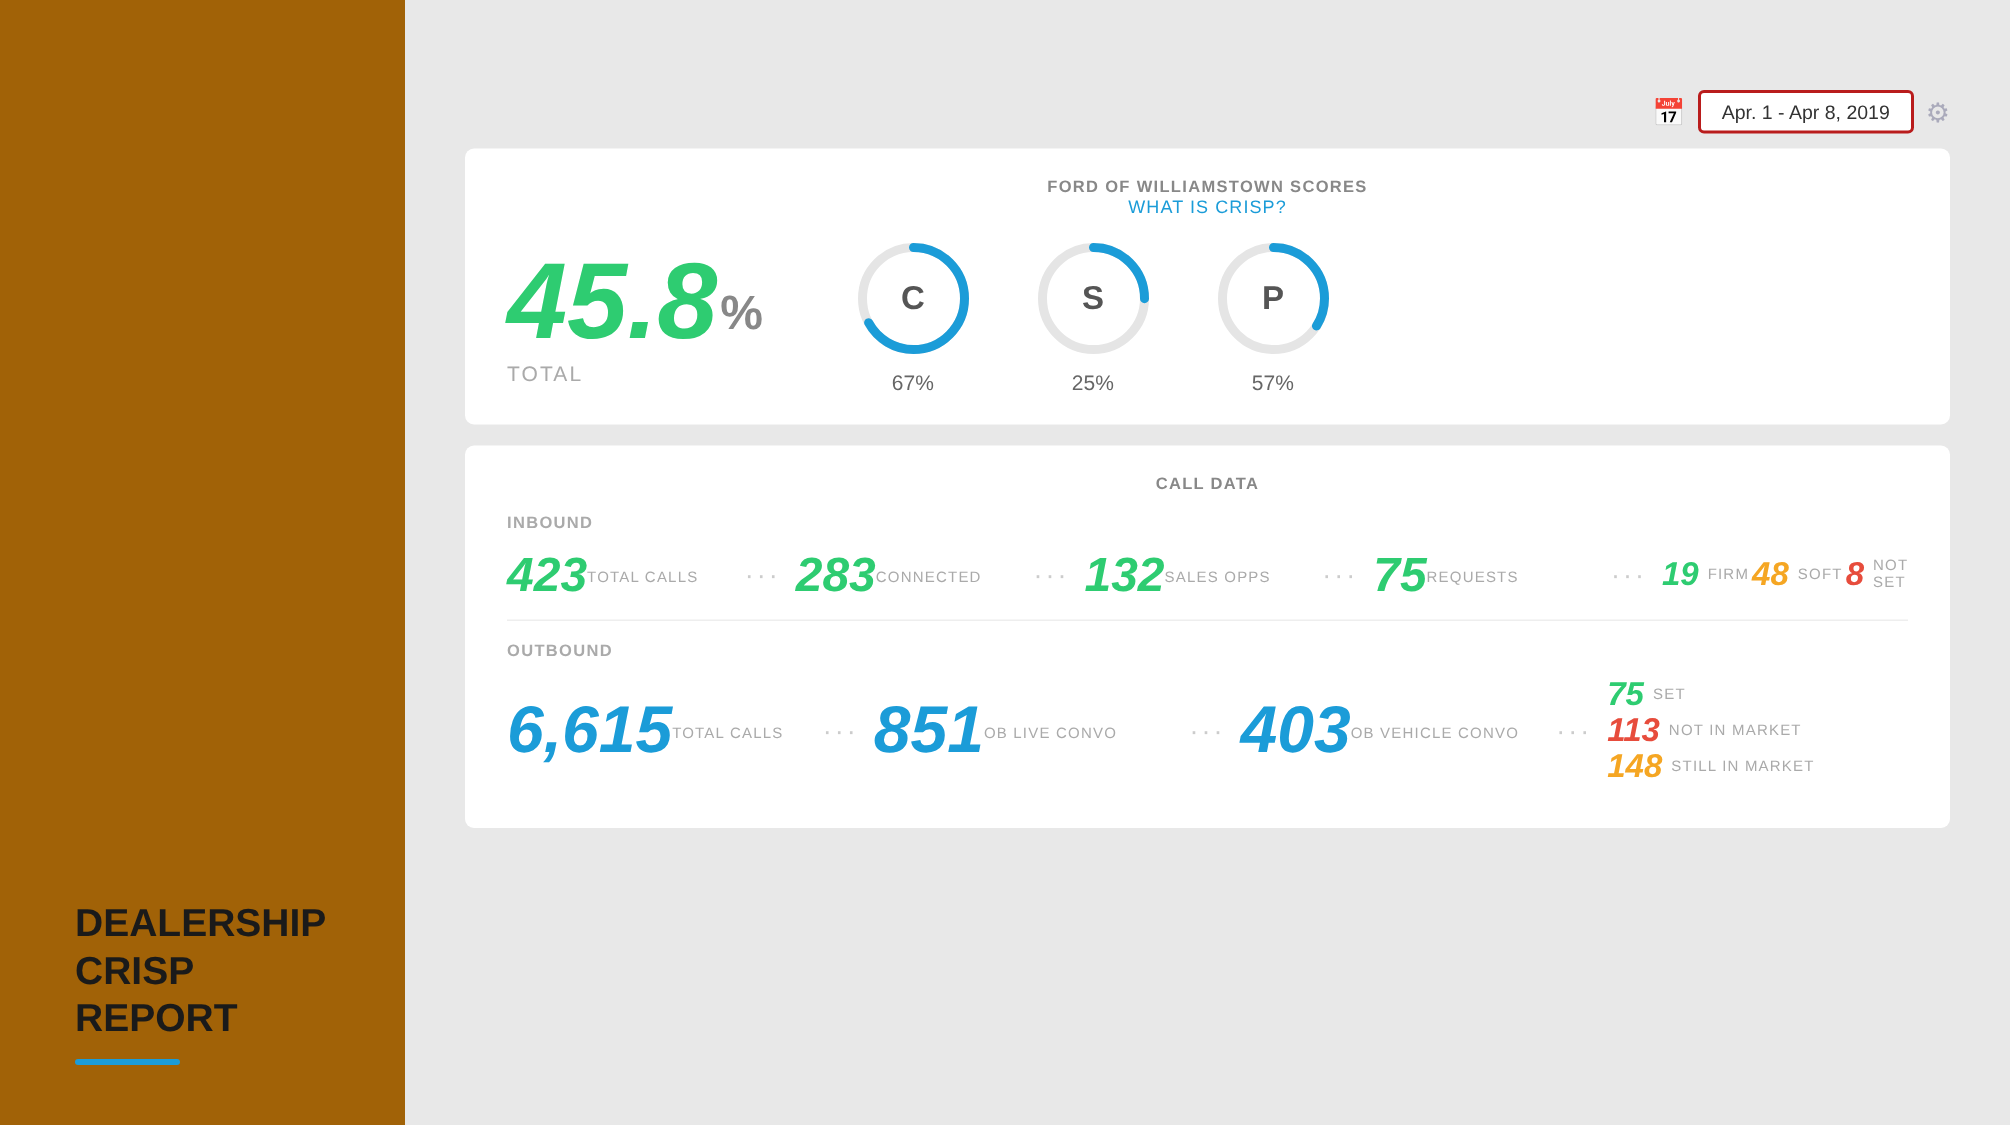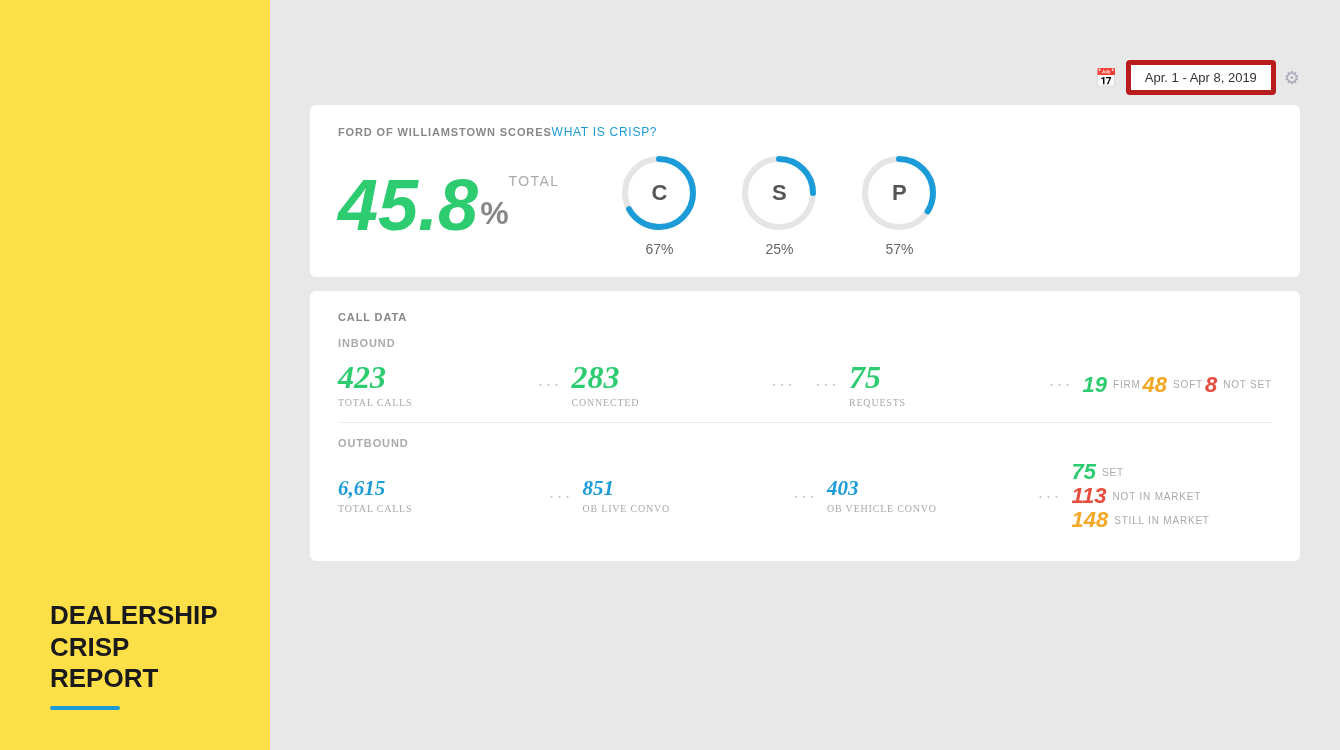--- a/index.html
+++ b/index.html
@@ -9,21 +9,21 @@
       width: 1340px;
       height: 750px;
       overflow: hidden;
       display: flex;
     }
 
     
     .sidebar {
       width: 270px;
       min-width: 270px;
-      background: #fde047;
+      background: #a16207;
       height: 750px;
       display: flex;
       flex-direction: column;
       justify-content: flex-end;
       padding: 40px 50px;
     }
     .sidebar-title {
       font-size: 26px;
       font-weight: 900;
       color: #1a1a1a;
@@ -54,21 +54,21 @@
       align-items: center;
       gap: 8px;
       margin-bottom: 10px;
     }
     .calendar-icon {
       color: #aab;
       font-size: 18px;
     }
     .date-range-btn {
       background: #fff;
-      border: 5px solid #b91c1c;
+      border: 2px solid #b91c1c;
       border-radius: 4px;
       padding: 5px 14px;
       font-size: 13px;
       color: #333;
       cursor: pointer;
     }
     .gear-icon {
       color: #aab;
       font-size: 18px;
       cursor: pointer;
@@ -82,41 +82,42 @@
       margin-bottom: 14px;
     }
     .card-header {
       font-size: 11px;
       font-weight: 700;
       color: #888;
       letter-spacing: 0.08em;
       text-transform: uppercase;
       margin-bottom: 14px;
       display: flex;
-      justify-content: flex-start;
-      align-items: center;
+      justify-content: flex-end;
+      align-items: center;
+      flex-direction: column;
     }
     .what-is-crisp {
       color: #1b9cd8;
       font-size: 12px;
       font-weight: 400;
       letter-spacing: 0.06em;
       cursor: pointer;
       text-transform: uppercase;
     }
 
     
     .scores-body {
       display: flex;
       align-items: center;
       gap: 0;
     }
     .total-score {
       display: flex;
-      flex-direction: row;
+      flex-direction: column;
       margin-right: 60px;
     }
     .score-number {
       font-size: 72px;
       font-weight: 900;
       font-style: italic;
       color: #2ecc71;
       line-height: 1;
     }
     .score-percent {
@@ -180,24 +181,23 @@
     .call-section {
       margin-bottom: 10px;
     }
     .metrics-row {
       display: flex;
       align-items: center;
       gap: 0;
     }
     .metric-block {
       display: flex;
-      flex-direction: column;
-      align-items: flex-start;
+      flex-direction: row;
+      align-items: center;
       flex: 1;
-      font-family: Liberation Serif, serif;
     }
     .metric-value {
       font-size: 32px;
       font-weight: 900;
       font-style: italic;
       color: #2ecc71;
       line-height: 1;
     }
     .metric-label {
       font-size: 10px;
@@ -271,21 +271,21 @@
       text-transform: uppercase;
     }
 
     .divider-line {
       border: none;
       border-top: 1px solid #eee;
       margin: 14px 0;
     }
 
     .ob-metric-value {
-      font-size: 21px;
+      font-size: 44px;
       font-weight: 900;
       font-style: italic;
       color: #1b9cd8;
       line-height: 1;
     }
   </style>
 </head>
 <body>
 
 <div class="sidebar">
@@ -362,20 +362,24 @@
         <div class="metric-block">
           <span class="metric-value">423</span>
           <span class="metric-label">TOTAL CALLS</span>
         </div>
         <span class="dots-sep">···</span>
         <div class="metric-block">
           <span class="metric-value">283</span>
           <span class="metric-label">CONNECTED</span>
         </div>
         <span class="dots-sep">···</span>
+        <div class="metric-block">
+          <span class="metric-value">132</span>
+          <span class="metric-label">SALES OPPS</span>
+        </div>
         <span class="dots-sep">···</span>
         <div class="metric-block">
           <span class="metric-value">75</span>
           <span class="metric-label">REQUESTS</span>
         </div>
         <span class="dots-sep">···</span>
         <div class="appt-block">
           <div class="appt-row">
             <span class="appt-num firm">19</span>
             <span class="appt-tag">FIRM</span>

